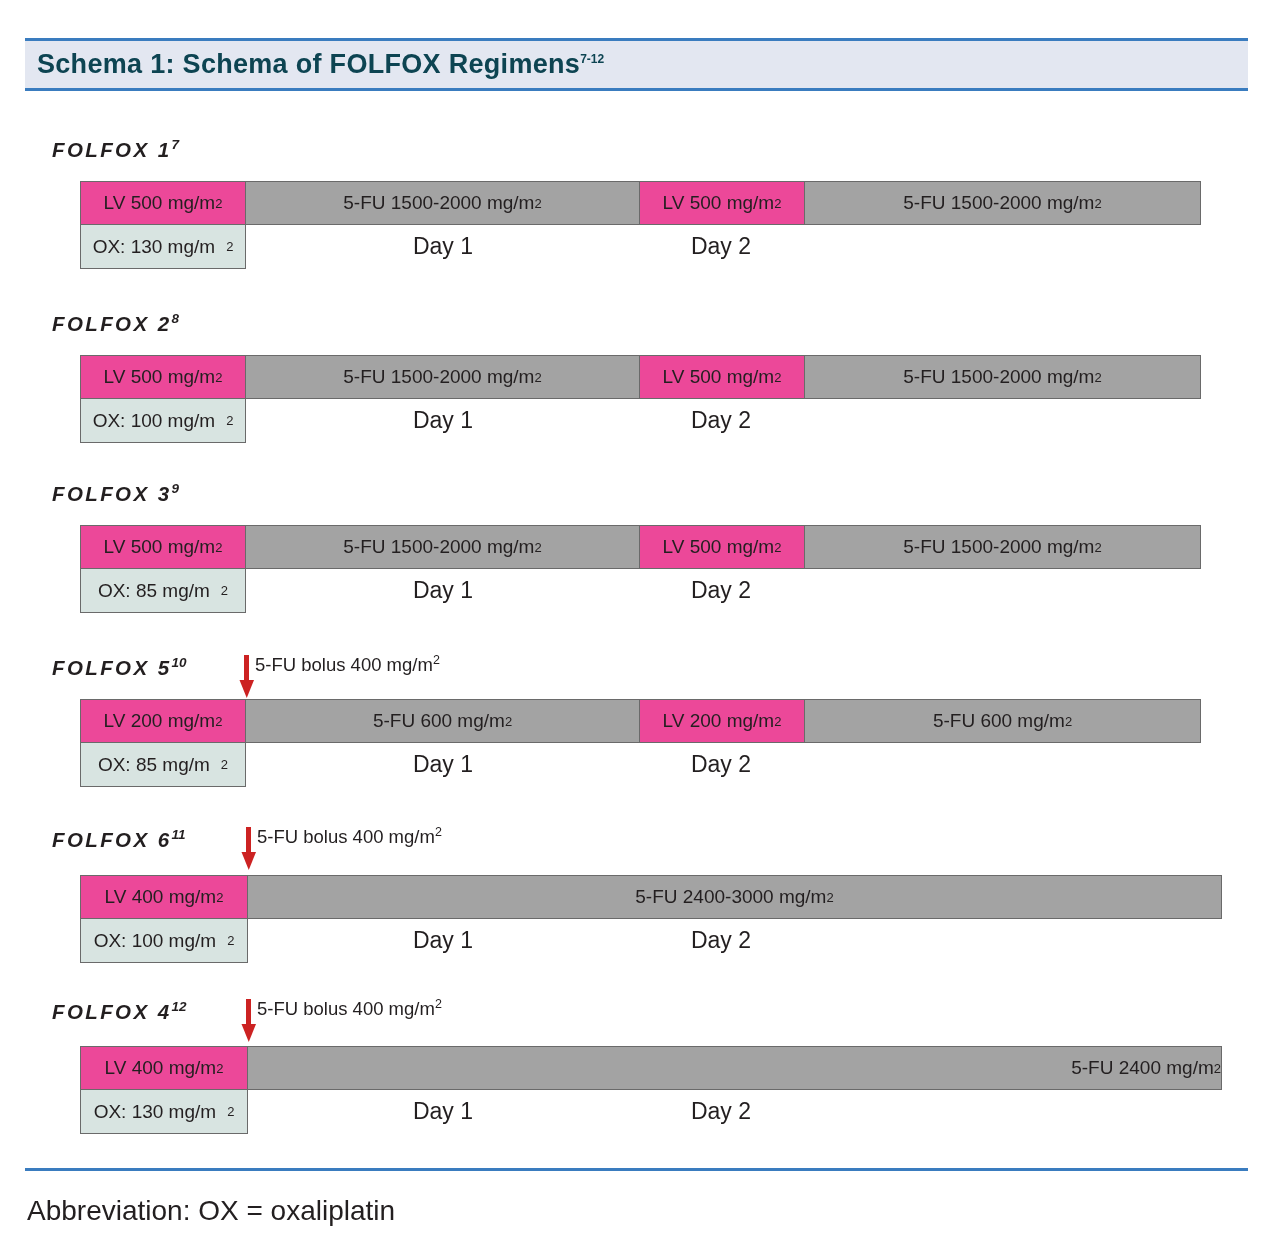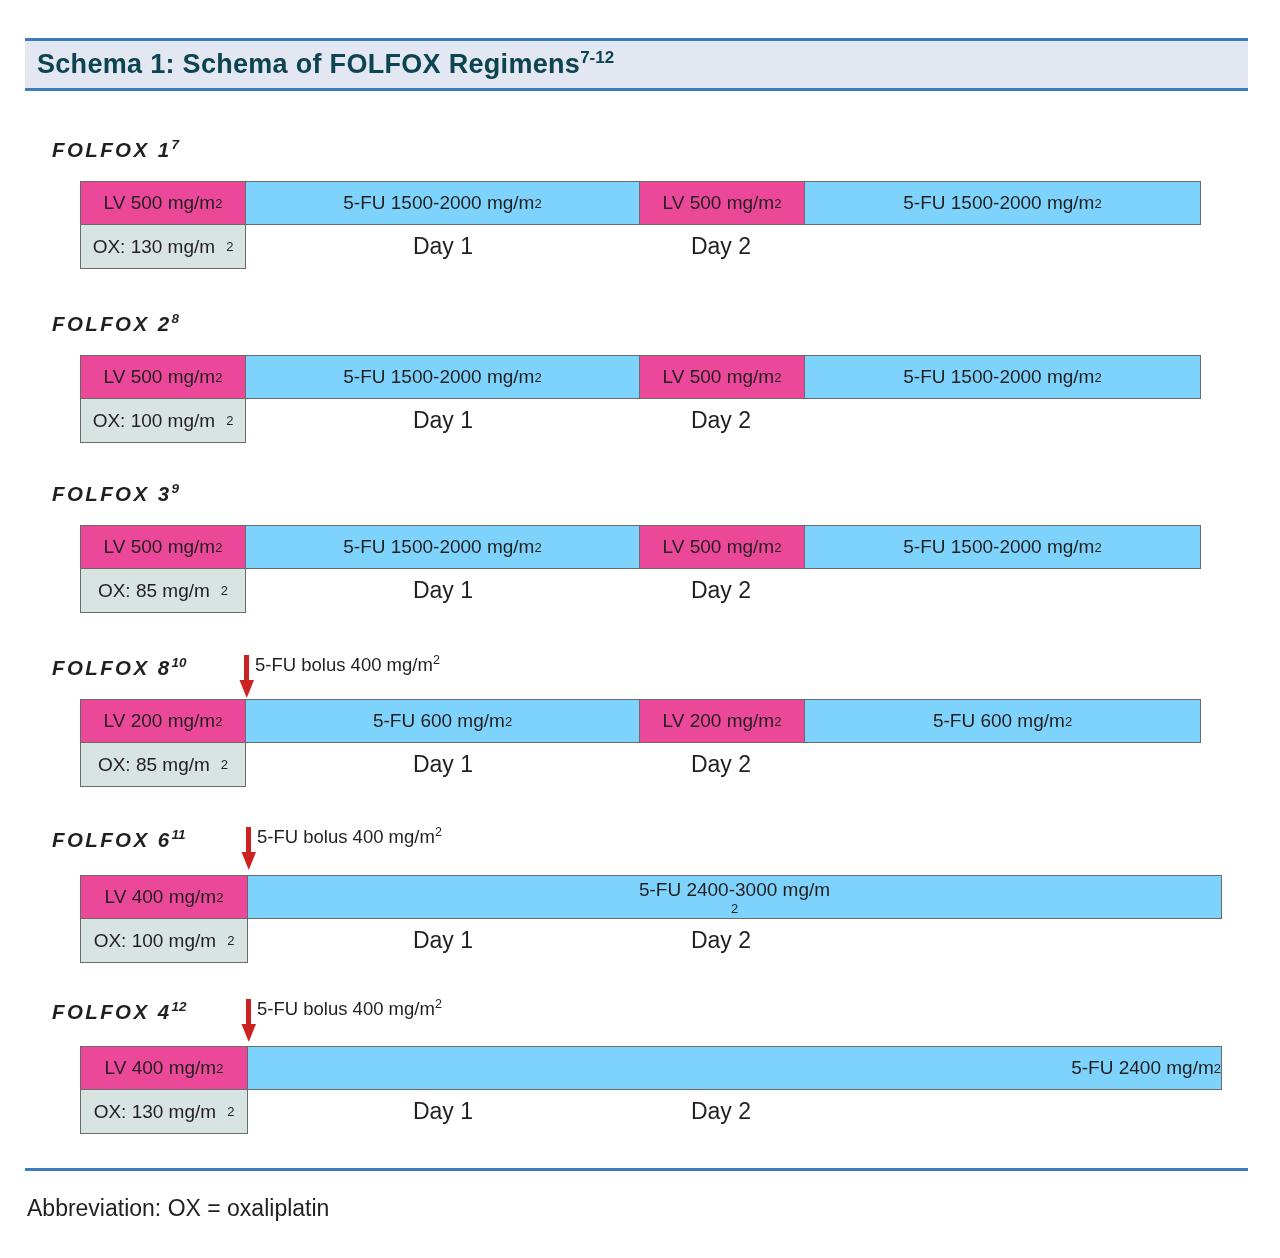--- a/index.html
+++ b/index.html
@@ -33,21 +33,21 @@
     left: 12px;
     top: 50%;
     transform: translateY(-52%);
     font-size: 27px;
     font-weight: bold;
     color: #0d4452;
     letter-spacing: 0.3px;
     white-space: nowrap;
   }
   #title-text .sup {
-    font-size: 17px;
+    font-size: 12px;
     vertical-align: super;
     font-weight: bold;
     letter-spacing: 0;
   }
 
   
   .regimen {
     position: absolute;
     left: 0;
     width: 1280px;
@@ -111,21 +111,21 @@
     justify-content: center;
     font-size: 19px;
     color: #231f20;
     white-space: nowrap;
   }
   .cell .sup {
     font-size: 13px;
     vertical-align: super;
   }
   .cell.lv { background: #ec4899; }
-  .cell.fu { background: #7dd3fc; }
+  .cell.fu { background: #a3a3a3; }
 
   
   .ox-cell {
     position: absolute;
     height: 44px;
     box-sizing: border-box;
     background: #d8e4e1;
     border: 1.4px solid #6a6a6a;
     border-top: none;
     display: flex;
@@ -157,21 +157,21 @@
     left: 25px;
     top: 1168px;
     width: 1223px;
     height: 0;
     border-top: 3px solid #3a7cbf;
   }
   #footer-text {
     position: absolute;
     left: 27px;
     top: 1195px;
-    font-size: 23px;
+    font-size: 28px;
     color: #231f20;
     white-space: nowrap;
   }
 </style>
 </head>
 <body>
 
 <div id="title-band">
   <div id="title-text">
     <span>Schema 1: Schema of FOLFOX Regimens</span><span class="sup">7-12</span>
@@ -254,21 +254,21 @@
         </div>
       </div>
       <div class="ox-cell" style="left: 80px; top: 88px; width: 166px;">
         <span>OX: 85 mg/m</span>
         <span class="sup">2</span>
       </div>
       <div class="day-label" style="left: 443px; top: 96px;">Day 1</div>
       <div class="day-label" style="left: 721px; top: 96px;">Day 2</div>
     </div>
     <div class="regimen" style="top: 655px;">
-      <div class="reg-label"><span>FOLFOX 8</span><span class="sup">10</span></div>
+      <div class="reg-label"><span>FOLFOX 5</span><span class="sup">10</span></div>
       <div class="bolus" style="left: 238px;">
         <span class="arrow"><svg width="18" height="44" viewBox="0 0 18 44" xmlns="http://www.w3.org/2000/svg">
             <rect x="6" y="0" width="5" height="28" fill="#cc2222"></rect>
             <polygon points="1.5,25 16,25 8.75,43" fill="#cc2222"></polygon>
           </svg></span>
         <span class="bolus-text"><span>5-FU bolus 400 mg/m</span><span class="sup">2</span></span>
       </div>
       <div class="bar-row" style="top: 44px; left: 0px; width: 1280px; padding-left: 20px;">
         <div class="cell lv" style="left: 80px; width: 166px;">
           <span>LV 200 mg/m</span>
@@ -301,21 +301,21 @@
             <rect x="6" y="0" width="5" height="28" fill="#cc2222"></rect>
             <polygon points="1.5,25 16,25 8.75,43" fill="#cc2222"></polygon>
           </svg></span>
         <span class="bolus-text"><span>5-FU bolus 400 mg/m</span><span class="sup">2</span></span>
       </div>
       <div class="bar-row" style="top: 48px; left: 0px; width: 1280px;">
         <div class="cell lv" style="left: 80px; width: 168px;">
           <span>LV 400 mg/m</span>
           <span class="sup">2</span>
         </div>
-        <div class="cell fu" style="left: 248px; width: 974px; border-left: none; flex-direction: column;">
+        <div class="cell fu" style="left: 248px; width: 974px; border-left: none;">
           <span>5-FU 2400-3000 mg/m</span>
           <span class="sup">2</span>
         </div>
       </div>
       <div class="ox-cell" style="left: 80px; top: 92px; width: 168px;">
         <span>OX: 100 mg/m</span>
         <span class="sup">2</span>
       </div>
       <div class="day-label" style="left: 443px; top: 100px;">Day 1</div>
       <div class="day-label" style="left: 721px; top: 100px;">Day 2</div>

